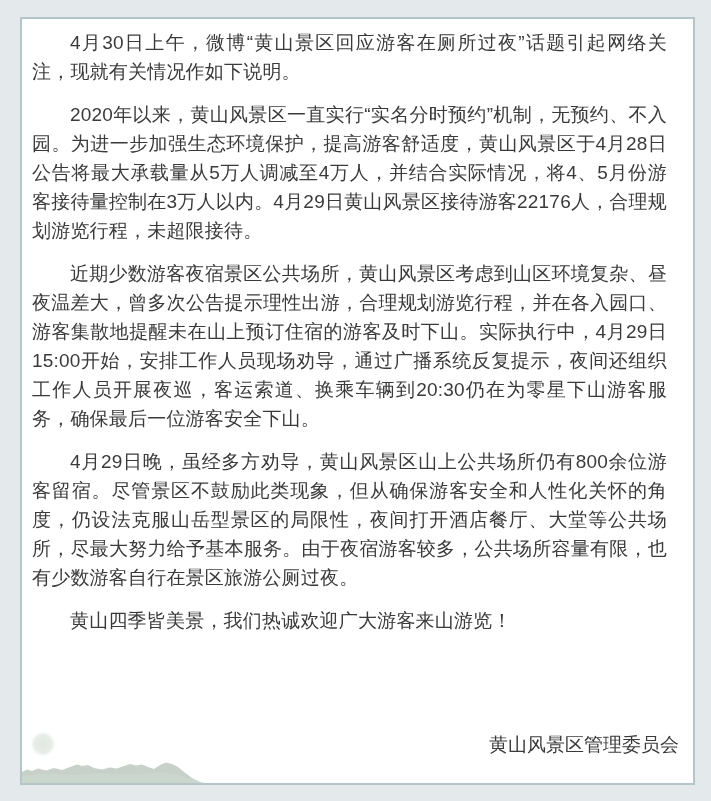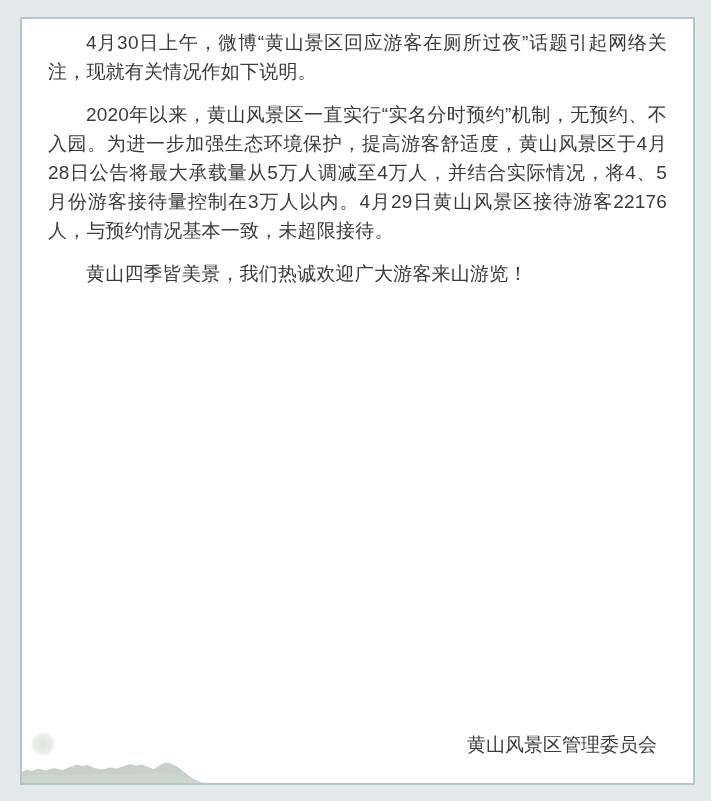--- a/index.html
+++ b/index.html
@@ -16,35 +16,35 @@
   }
   .paper {
     position: absolute;
     left: 20px;
     top: 17px;
     width: 675px;
     height: 768px;
     box-sizing: border-box;
     background: #ffffff;
     border: 2px solid #b4c6ca;
-    padding: 9px 26px 0 26px;
+    padding: 9px 26px 0 10px;
     overflow: hidden;
   }
   .para {
     margin: 0 0 14px 0;
     font-size: 19px;
     line-height: 29px;
     color: #3a3a3a;
     text-indent: 2em;
     text-align: justify;
     letter-spacing: 0.2px;
   }
   .signature-block {
     position: absolute;
-    right: 36px;
+    right: 14px;
     bottom: 21px;
     text-align: right;
     font-size: 19px;
     line-height: 34px;
     color: #3a3a3a;
   }
   .watermark {
     position: absolute;
     left: 0;
     bottom: 0;
@@ -52,21 +52,23 @@
     height: 56px;
     pointer-events: none;
   }
 </style>
 </head>
 <body>
 
 <div class="paper">
 
   <p class="para">4月30日上午，微博“黄山景区回应游客在厕所过夜”话题引起网络关注，现就有关情况作如下说明。</p>
-  <p class="para">2020年以来，黄山风景区一直实行“实名分时预约”机制，无预约、不入园。为进一步加强生态环境保护，提高游客舒适度，黄山风景区于4月28日公告将最大承载量从5万人调减至4万人，并结合实际情况，将4、5月份游客接待量控制在3万人以内。4月29日黄山风景区接待游客22176人，与预约情况基本一致，未超限接待。</p>
+  <p class="para">2020年以来，黄山风景区一直实行“实名分时预约”机制，无预约、不入园。为进一步加强生态环境保护，提高游客舒适度，黄山风景区于4月28日公告将最大承载量从5万人调减至4万人，并结合实际情况，将4、5月份游客接待量控制在3万人以内。4月29日黄山风景区接待游客22176人，合理规划游览行程，未超限接待。</p>
+  <p class="para">近期少数游客夜宿景区公共场所，黄山风景区考虑到山区环境复杂、昼夜温差大，曾多次公告提示理性出游，合理规划游览行程，并在各入园口、游客集散地提醒未在山上预订住宿的游客及时下山。实际执行中，4月29日15:00开始，安排工作人员现场劝导，通过广播系统反复提示，夜间还组织工作人员开展夜巡，客运索道、换乘车辆到20:30仍在为零星下山游客服务，确保最后一位游客安全下山。</p>
+  <p class="para">4月29日晚，虽经多方劝导，黄山风景区山上公共场所仍有800余位游客留宿。尽管景区不鼓励此类现象，但从确保游客安全和人性化关怀的角度，仍设法克服山岳型景区的局限性，夜间打开酒店餐厅、大堂等公共场所，尽最大努力给予基本服务。由于夜宿游客较多，公共场所容量有限，也有少数游客自行在景区旅游公厕过夜。</p>
   <p class="para">黄山四季皆美景，我们热诚欢迎广大游客来山游览！</p>
 
   <div class="signature-block">
     <div>黄山风景区管理委员会</div>
   </div>
 
   <svg class="watermark" viewBox="0 0 182 56" xmlns="http://www.w3.org/2000/svg" aria-hidden="true">
     <defs>
       <radialGradient id="moonGrad" cx="50%" cy="50%" r="50%">
         <stop offset="0%" stop-color="#dde4dd" stop-opacity="0.95"></stop>

